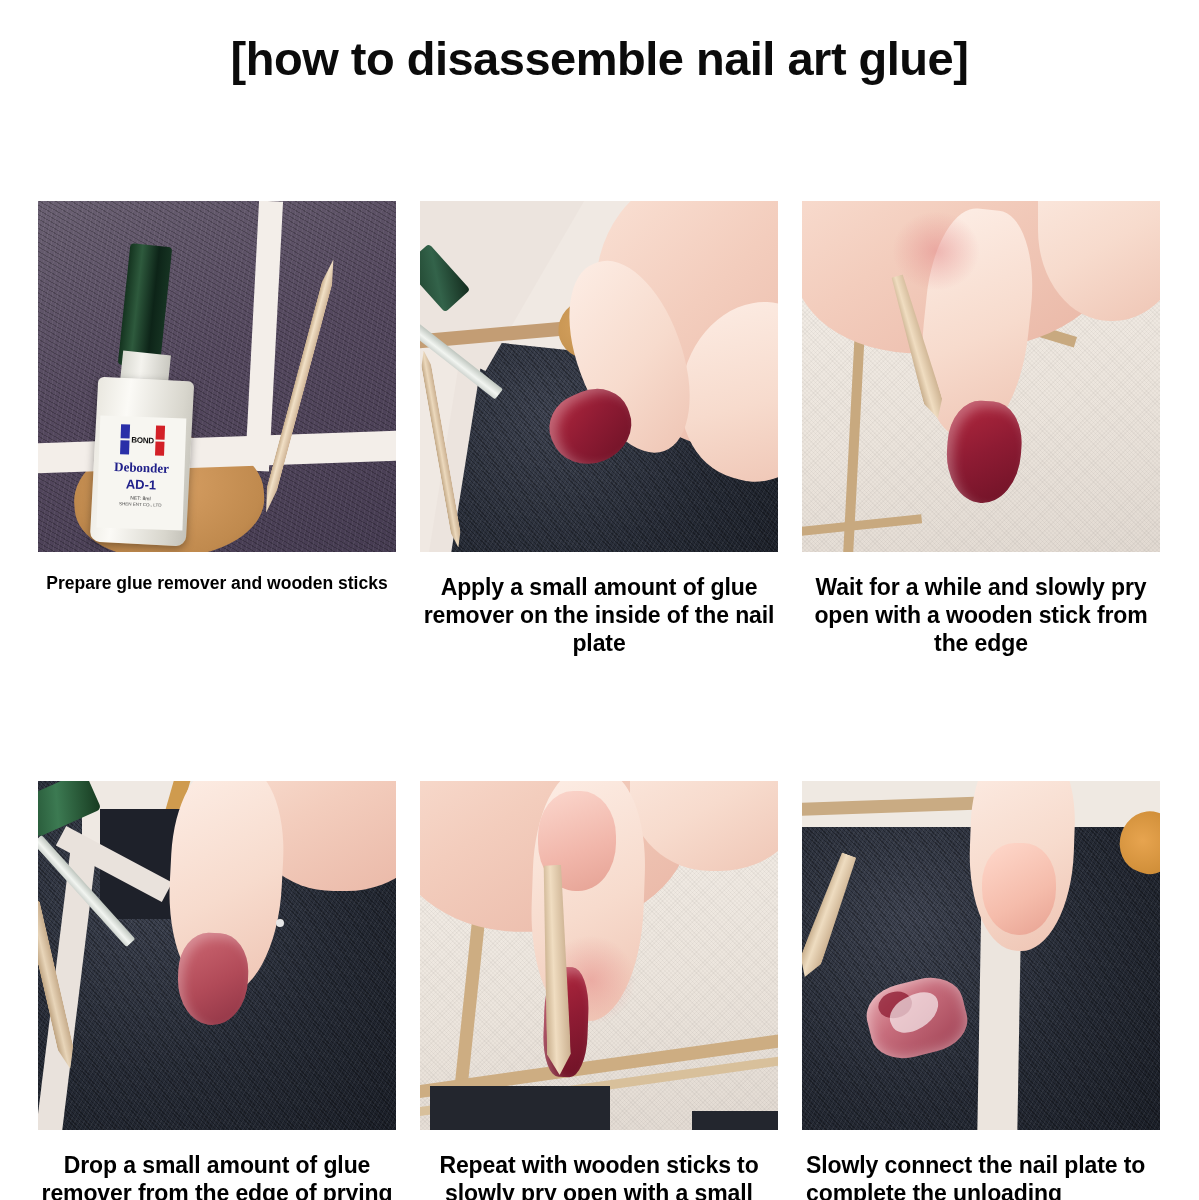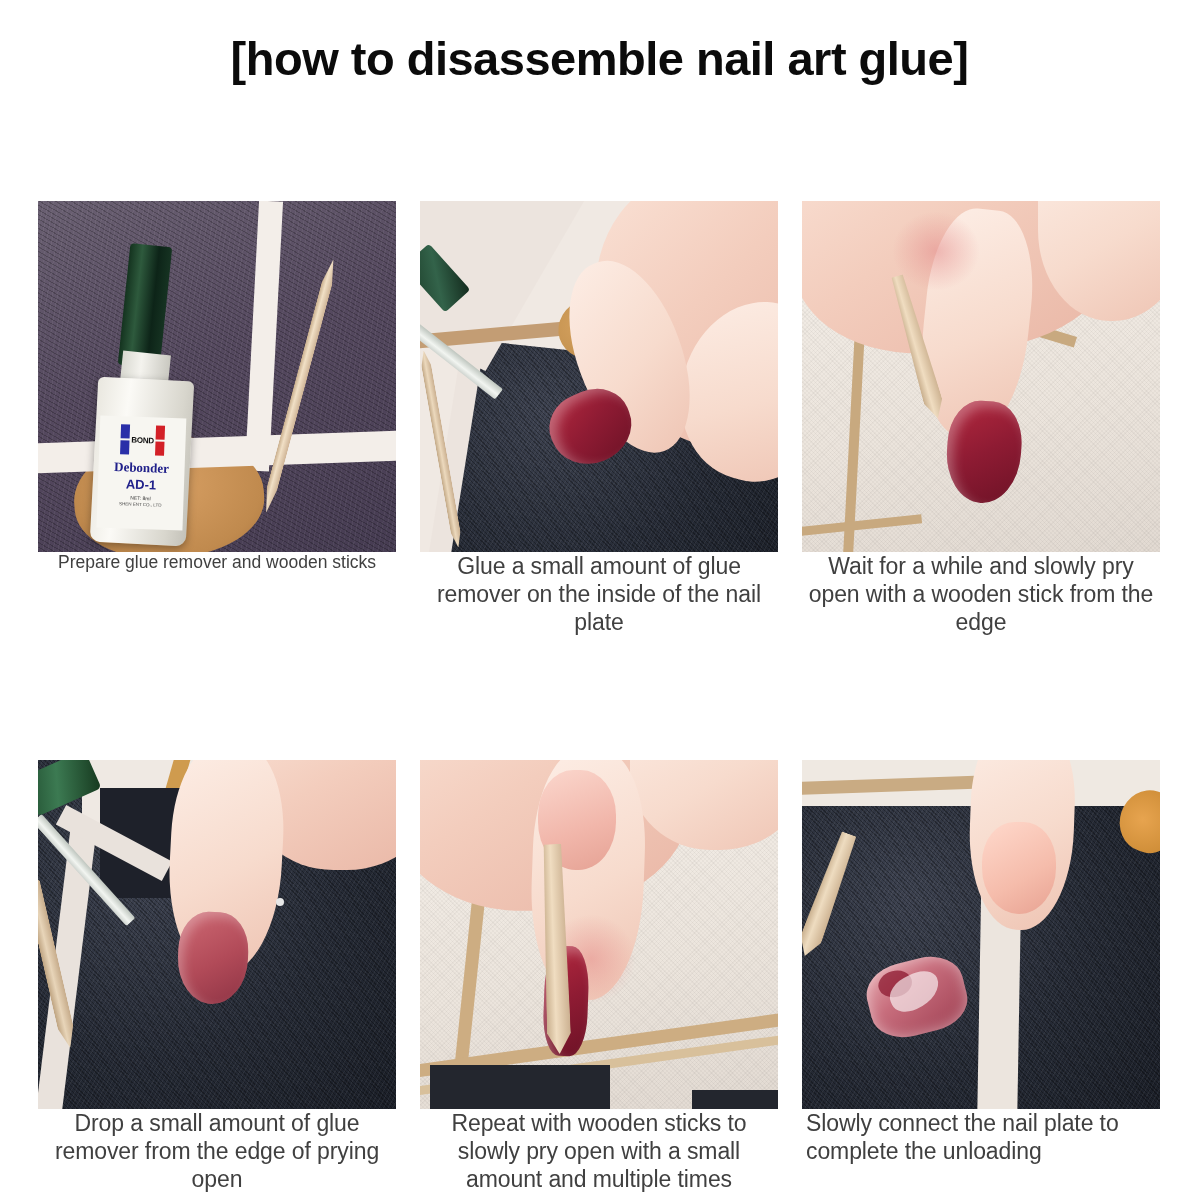--- a/index.html
+++ b/index.html
@@ -65,24 +65,25 @@
     position: relative;
     width: 358px;
     height: 351px;
     overflow: hidden;
     background: #2a2733;
   }
 
   .step-cell.row2 .photo { height: 349px; }
 
   .caption {
+    margin-top: 21px;
     font-size: 23px;
-    font-weight: 400;
+    font-weight: 700;
     line-height: 1.22;
-    color: #404040;
+    color: #000000;
     text-align: center;
     letter-spacing: -0.1px;
   }
 
   .caption.small {
     font-size: 17.5px;
     letter-spacing: 0;
   }
 
   .caption.left { text-align: left; padding-left: 4px; }
@@ -443,21 +444,21 @@
         <div class="layer p2-woodblob"></div>
         <div class="layer p2-whitestrip"></div>
         <div class="layer skin p2-hand"></div>
         <div class="layer skin-lt p2-hand2"></div>
         <div class="layer skin-lt p2-finger"></div>
         <div class="layer nail-red p2-nail"></div>
         <div class="layer p2-brushhandle"></div>
         <div class="layer brush-wet p2-brush"></div>
         <div class="layer p2-stick"></div>
       </div>
-      <div class="caption">Glue a small amount of glue remover on the inside of the nail plate</div>
+      <div class="caption">Apply a small amount of glue remover on the inside of the nail plate</div>
     </div>
 
     <div class="step-cell">
       <div class="photo">
         <div class="towel-white p3-bg"></div>
         <div class="layer p3-tan1"></div>
         <div class="layer p3-tan2"></div>
         <div class="layer p3-tan3"></div>
         <div class="layer p3-dark"></div>
         <div class="layer skin p3-hand"></div>

